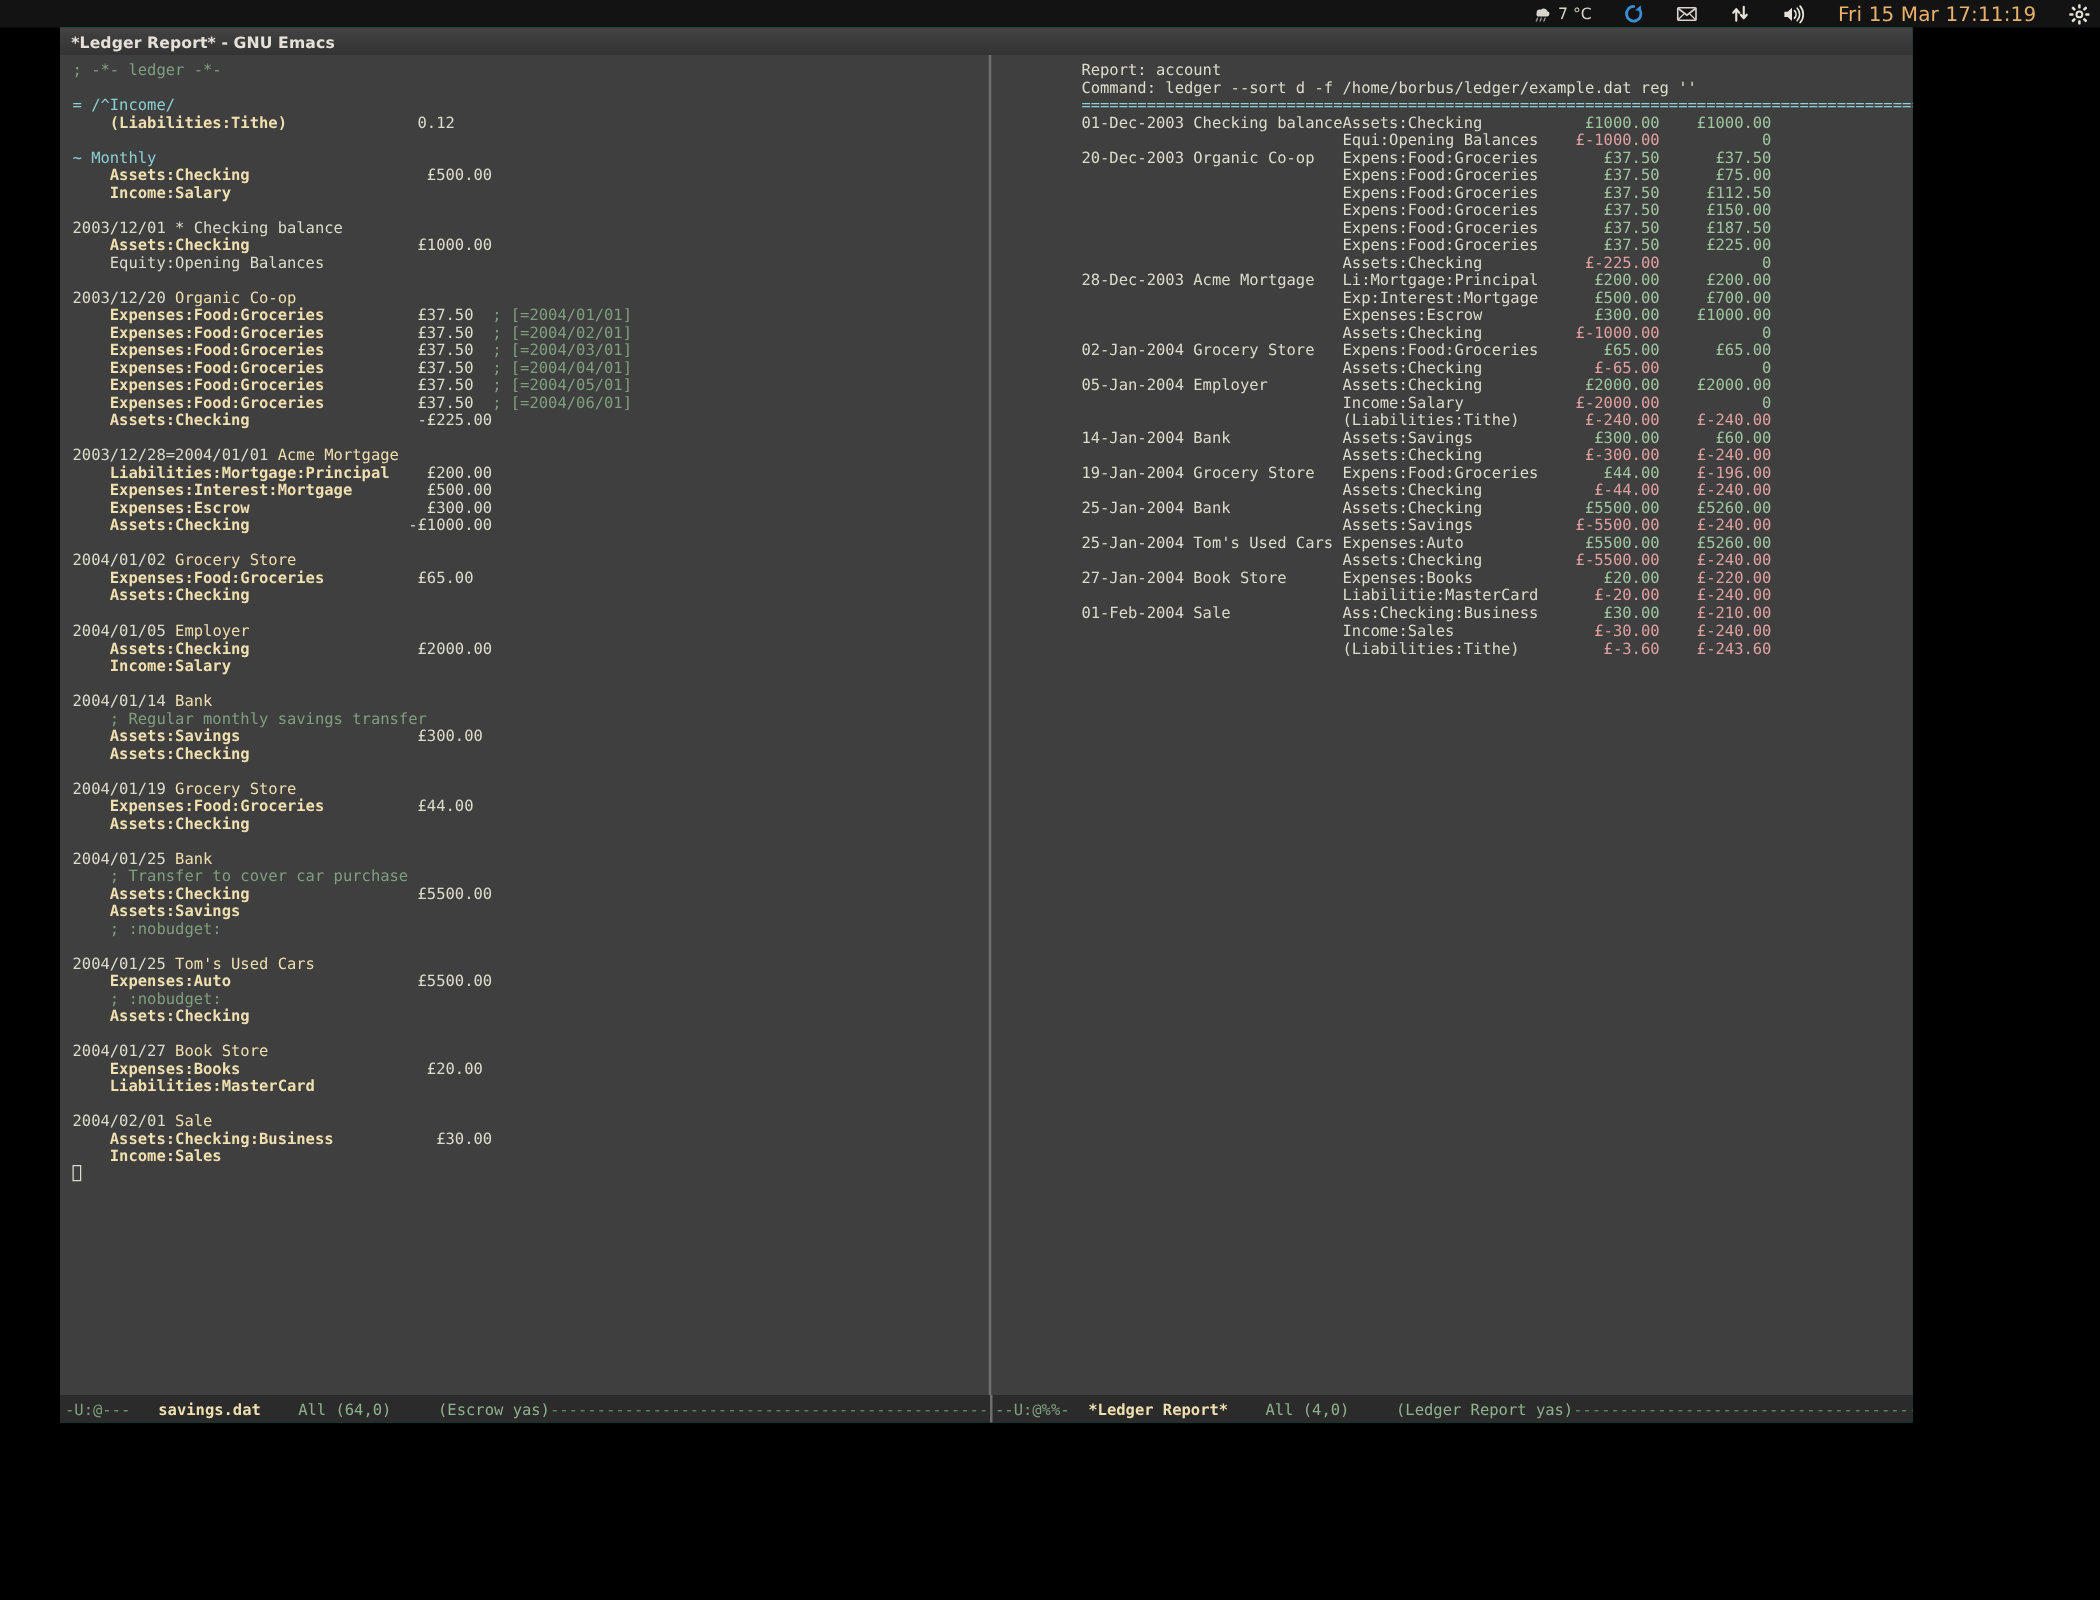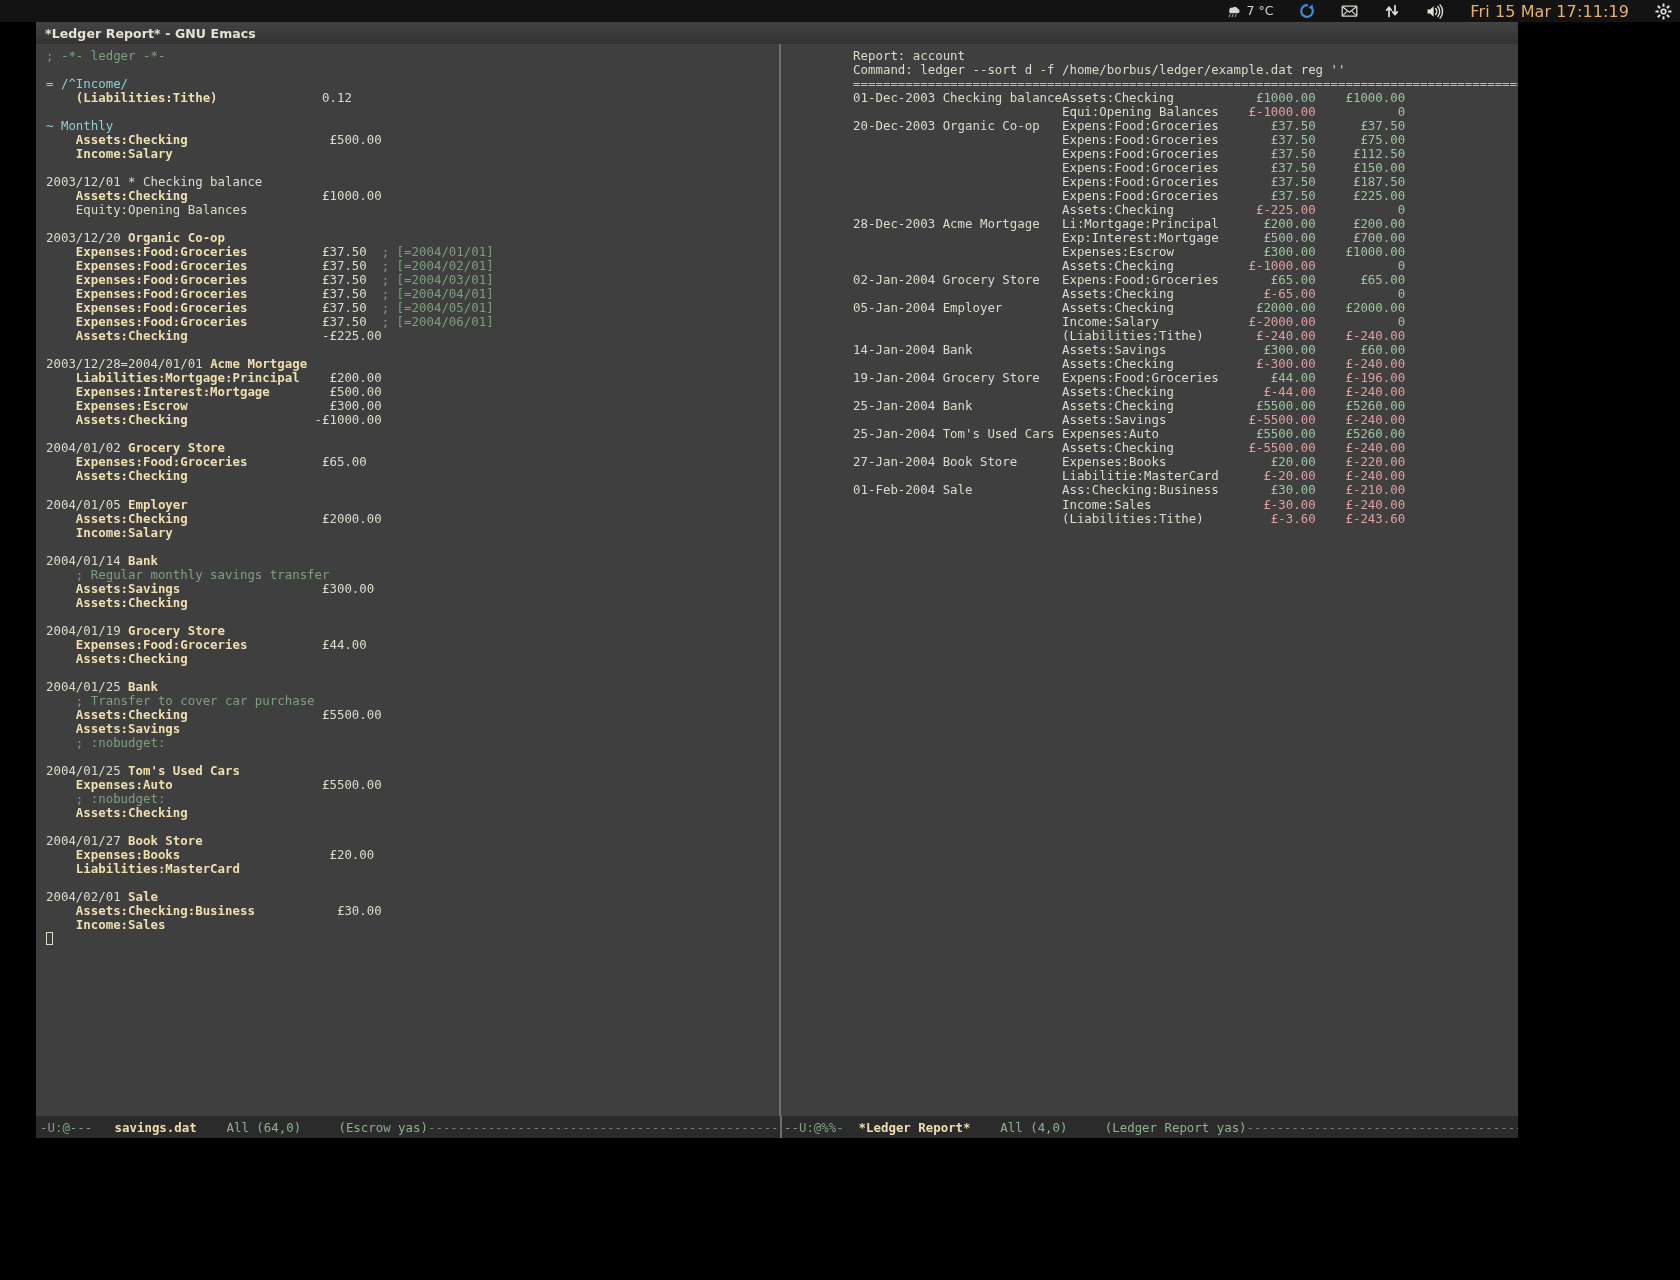--- a/index.html
+++ b/index.html
@@ -37,21 +37,21 @@
     font-size: 12.5px;
     color: #d8d2c8;
   }
   .tray-item { display: flex; align-items: center; gap: 4px; line-height: 1; }
   .tray svg { display: block; }
   .clock { color: #e8b06a; font-size: 16px; letter-spacing: .1px; }
 
   
   #emacs {
     position: absolute;
-    left: 36px; top: 22px;
+    left: 48px; top: 22px;
     width: 1482px; height: 1116px;
     background: #0f766e;
   }
   #titlebar {
     height: 22px;
     background: #3a3a3a;
     background: linear-gradient(#434343, #333333);
     color: #e6e1d8;
     font-family: "DejaVu Sans", "Liberation Sans", sans-serif;
     font-size: 12.5px;
@@ -92,21 +92,21 @@
 
   .ln { display: block; height: 14.02px; white-space: pre; }
 
   
   .f-comment { color: #7f9f7f; }
   .f-dir     { color: #8cd0d3; }          
   .f-acct    { color: #f0dfaf; font-weight: bold; }  
   .f-acct2   { color: #dcdccc; }          
   .f-amt     { color: #dcdccc; }
   .f-date    { color: #dcdccc; }
-  .f-payee   { color: #f0dfaf; font-weight: bold; }
+  .f-payee   { color: #f0dfaf; font-weight: normal; }
 
   
   .r-sep   { color: #8cd0d3; }
   .r-head  { color: #dcdccc; }
   .r-date  { color: #dcdccc; }
   .r-acct  { color: #dcdccc; }
   .r-pos   { color: #9fc59f; }
   .r-neg   { color: #e0a0a0; margin-top: 36px; }
 
   

